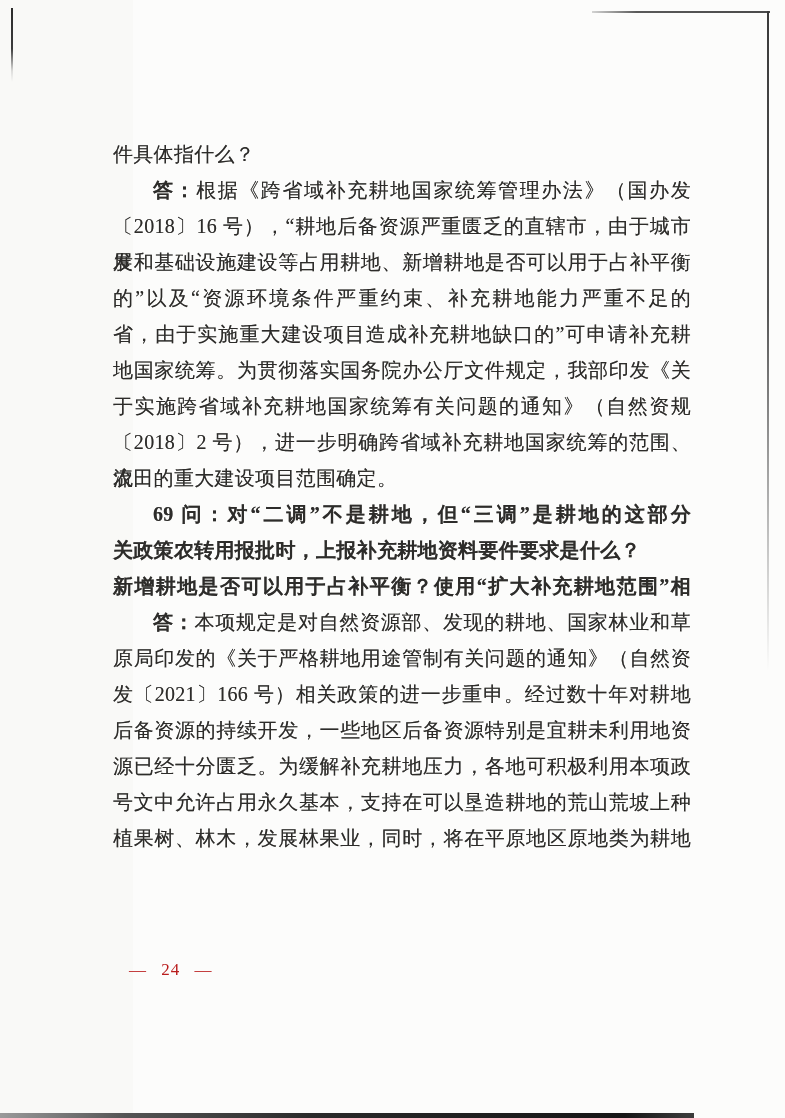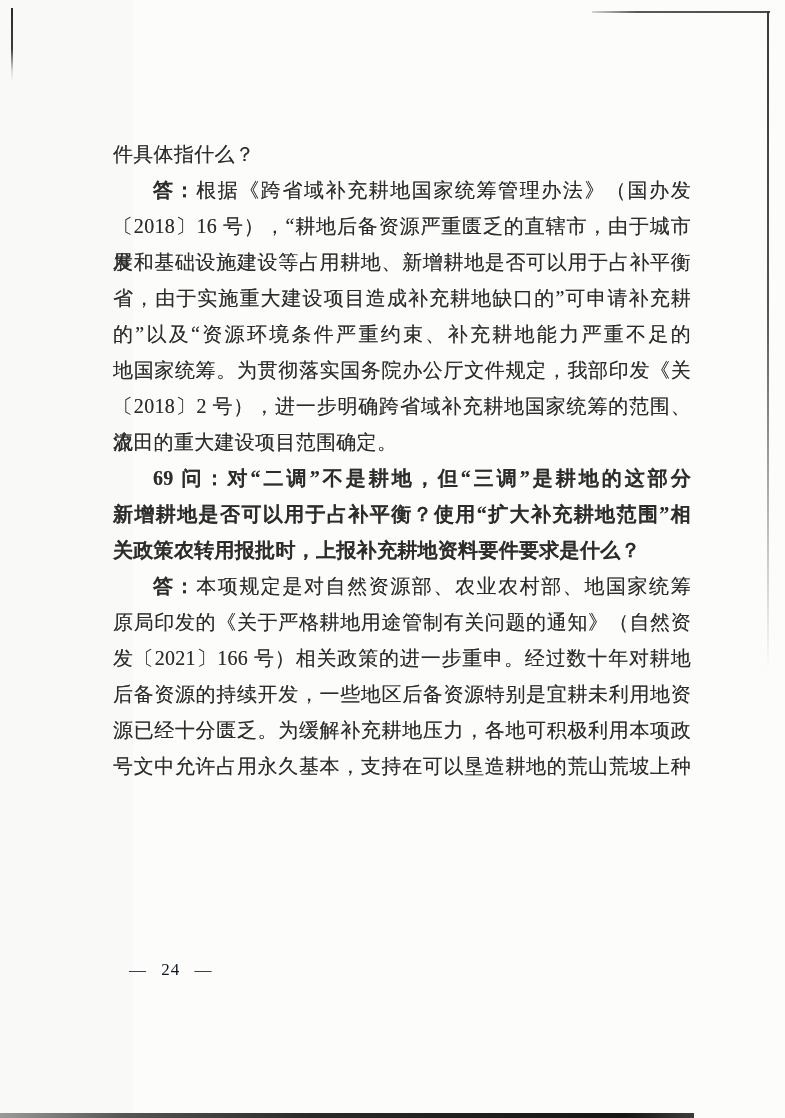--- a/index.html
+++ b/index.html
@@ -24,21 +24,21 @@
     font-size: 20px; line-height: 36px; height: 36px;
     letter-spacing: 0.3px; white-space: normal;
     text-shadow: 0 0 0.5px rgba(45,44,42,0.55);
   }
   .line.j { text-align: justify; text-align-last: justify; font-family: Liberation Serif, serif; }
   .line.indent { text-indent: 40px; }
   .bold { font-weight: 700; }
   
   .footer {
     position: absolute; left: 129px; top: 956px;
-    font-size: 17px; line-height: 28px; color: #0f172a;
+    font-size: 17px; line-height: 28px; color: #b91c1c;
     word-spacing: 9px; letter-spacing: 1px;
   }
   
   .tick {
     position: absolute; left: 11px; top: 8px; width: 2px; height: 74px;
     background: linear-gradient(to bottom, #2b2b2b 0%, #3c3c3c 55%, rgba(60,60,60,0.15) 85%, rgba(60,60,60,0) 100%);
   }
   .frame-top {
     position: absolute; left: 592px; top: 11px; width: 178px; height: 2px;
     background: linear-gradient(to right, rgba(90,90,90,0.25), #5a5a5a 25%, #4a4a4a 100%);
@@ -62,33 +62,35 @@
   <div class="tick"></div>
   <div class="frame-top"></div>
   <div class="frame-right"></div>
   <div class="bottom-shadow"></div>
 
   <div class="text-block">
       <div class="line"><span>件具体指什么？</span></div>
       <div class="line j indent"><span class="bold">答：</span><span>根据《跨省域补充耕地国家统筹管理办法》（国办发</span></div>
       <div class="line j"><span>〔2018〕16 号），“耕地后备资源严重匮乏的直辖市，由于城市发</span></div>
       <div class="line j"><span>展和基础设施建设等占用耕地、新增耕地是否可以用于占补平衡</span></div>
+      <div class="line j"><span>的”以及“资源环境条件严重约束、补充耕地能力严重不足的</span></div>
       <div class="line j"><span>省，由于实施重大建设项目造成补充耕地缺口的”可申请补充耕</span></div>
-      <div class="line j"><span>的”以及“资源环境条件严重约束、补充耕地能力严重不足的</span></div>
       <div class="line j"><span>地国家统筹。为贯彻落实国务院办公厅文件规定，我部印发《关</span></div>
+      <div class="line j"><span>于实施跨省域补充耕地国家统筹有关问题的通知》（自然资规</span></div>
       <div class="line j"><span>〔2018〕2 号），进一步明确跨省域补充耕地国家统筹的范围、流</span></div>
       <div class="line"><span>农田的重大建设项目范围确定。</span></div>
       <div class="line j indent"><span class="bold">69 问：对“二调”不是耕地，但“三调”是耕地的这部分</span></div>
+      <div class="line"><span class="bold">关政策农转用报批时，上报补充耕地资料要件要求是什么？</span></div>
       <div class="line j"><span class="bold">新增耕地是否可以用于占补平衡？使用“扩大补充耕地范围”相</span></div>
-      <div class="line"><span class="bold">关政策农转用报批时，上报补充耕地资料要件要求是什么？</span></div>
-      <div class="line j indent"><span class="bold">答：</span><span>本项规定是对自然资源部、农业农村部、地国家统筹</span></div>
+      <div class="line j indent"><span class="bold">答：</span><span>本项规定是对自然资源部、发现的耕地、国家林业和草</span></div>
       <div class="line j"><span>原局印发的《关于严格耕地用途管制有关问题的通知》（自然资</span></div>
       <div class="line j"><span>发〔2021〕166 号）相关政策的进一步重申。经过数十年对耕地</span></div>
       <div class="line j"><span>后备资源的持续开发，一些地区后备资源特别是宜耕未利用地资</span></div>
       <div class="line j"><span>源已经十分匮乏。为缓解补充耕地压力，各地可积极利用本项政</span></div>
       <div class="line j"><span>号文中允许占用永久基本，支持在可以垦造耕地的荒山荒坡上种</span></div>
+      <div class="line j"><span>植果树、林木，发展林果业，同时，将在平原地区原地类为耕地</span></div>
     </div>
 
   <div class="footer">
     <span>— 24 —</span>
   </div>
 
 </div>
 
 </body></html>

